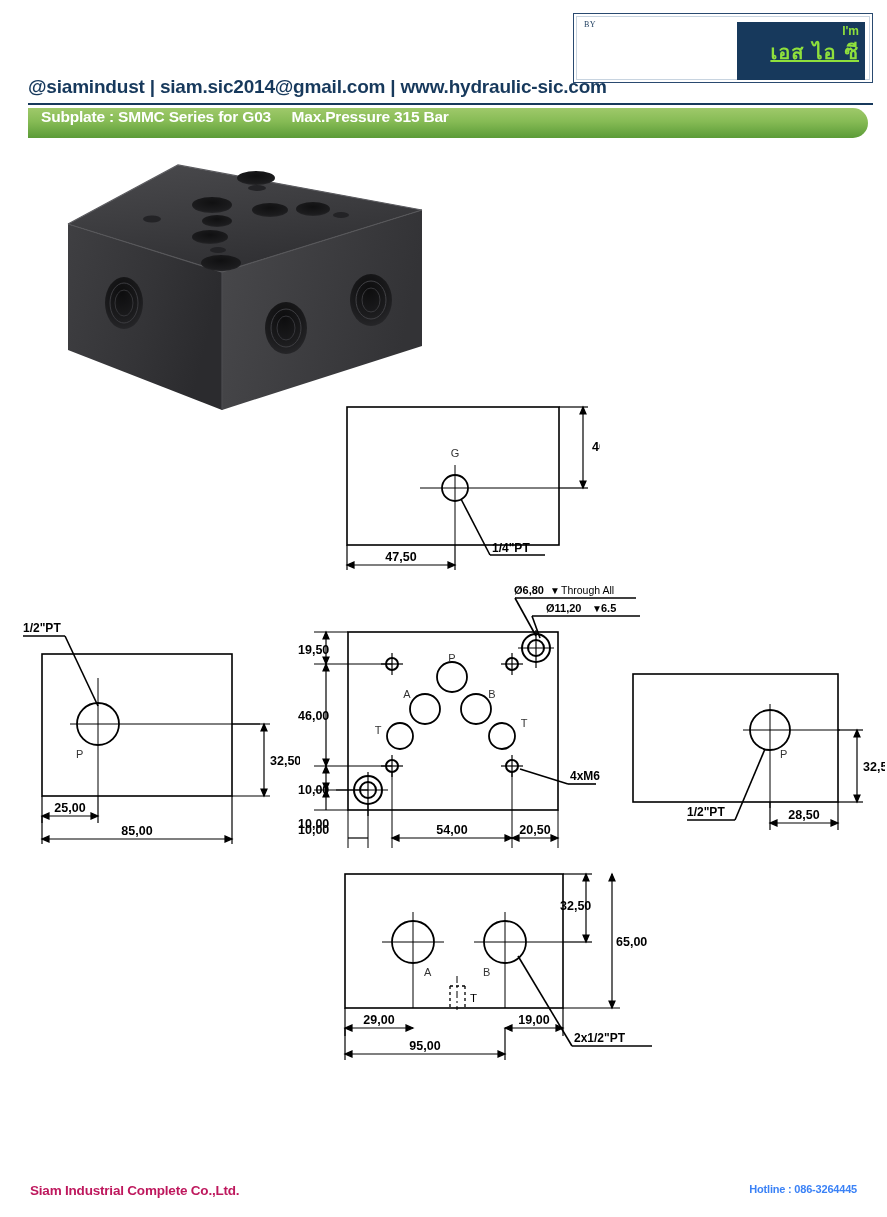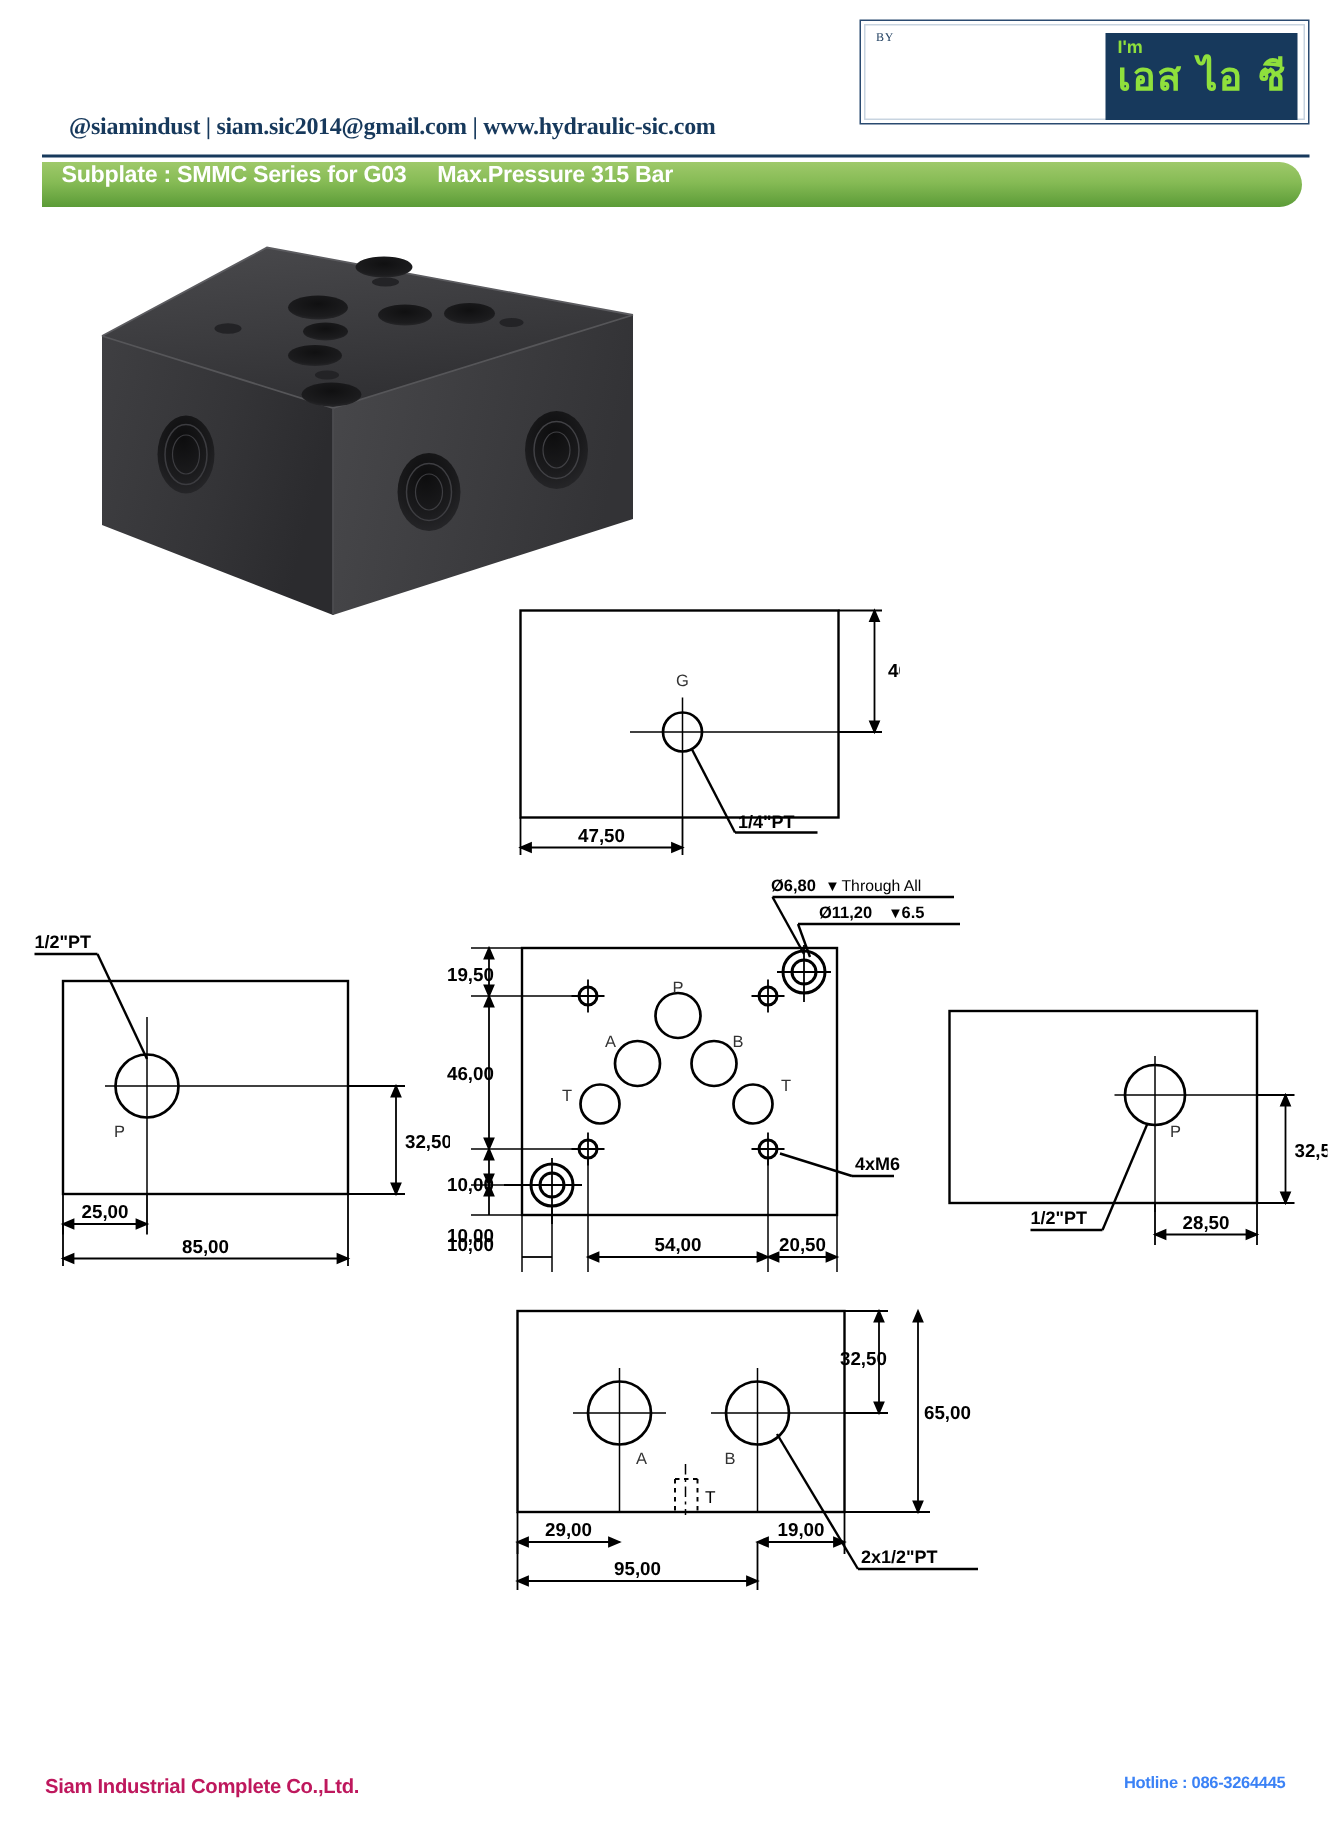--- a/index.html
+++ b/index.html
@@ -15,20 +15,21 @@
   }
 
   
   .logo-box {
     position: absolute;
     left: 573px; top: 13px;
     width: 300px; height: 70px;
     border: 1px solid #2a4a70;
     background: #ffffff;
     padding: 2px;
+    text-align: right;
   }
   .logo-inner {
     width: 100%; height: 100%;
     border: 1px solid #c8d4e0;
     position: relative;
     display: flex;
     align-items: center;
   }
   .logo-by {
     position: absolute;
@@ -57,35 +58,35 @@
     padding: 3px 6px 12px 8px;
   }
   .logo-im {
     font-family: "Liberation Sans", sans-serif;
     font-size: 12px;
     font-weight: bold;
     line-height: 13px;
   }
   .logo-thai {
     font-family: "DejaVu Sans", sans-serif;
-    font-size: 26px;
+    font-size: 20px;
     font-weight: bold;
     line-height: 28px;
     letter-spacing: 1px;
+    text-decoration: underline;
   }
 
   .contact-line {
     position: absolute;
-    left: 46px; top: 76px;
-    font-size: 16px;
+    left: 28px; top: 76px;
+    font-size: 19px;
     font-weight: bold;
     color: #17395c;
     letter-spacing: -0.2px;
     white-space: nowrap;
-    font-family: Liberation Serif, serif;
   }
 
   .banner-rule {
     position: absolute;
     left: 28px; top: 103px;
     width: 845px; height: 2px;
     background: #17395c;
   }
   .banner {
     position: absolute;

